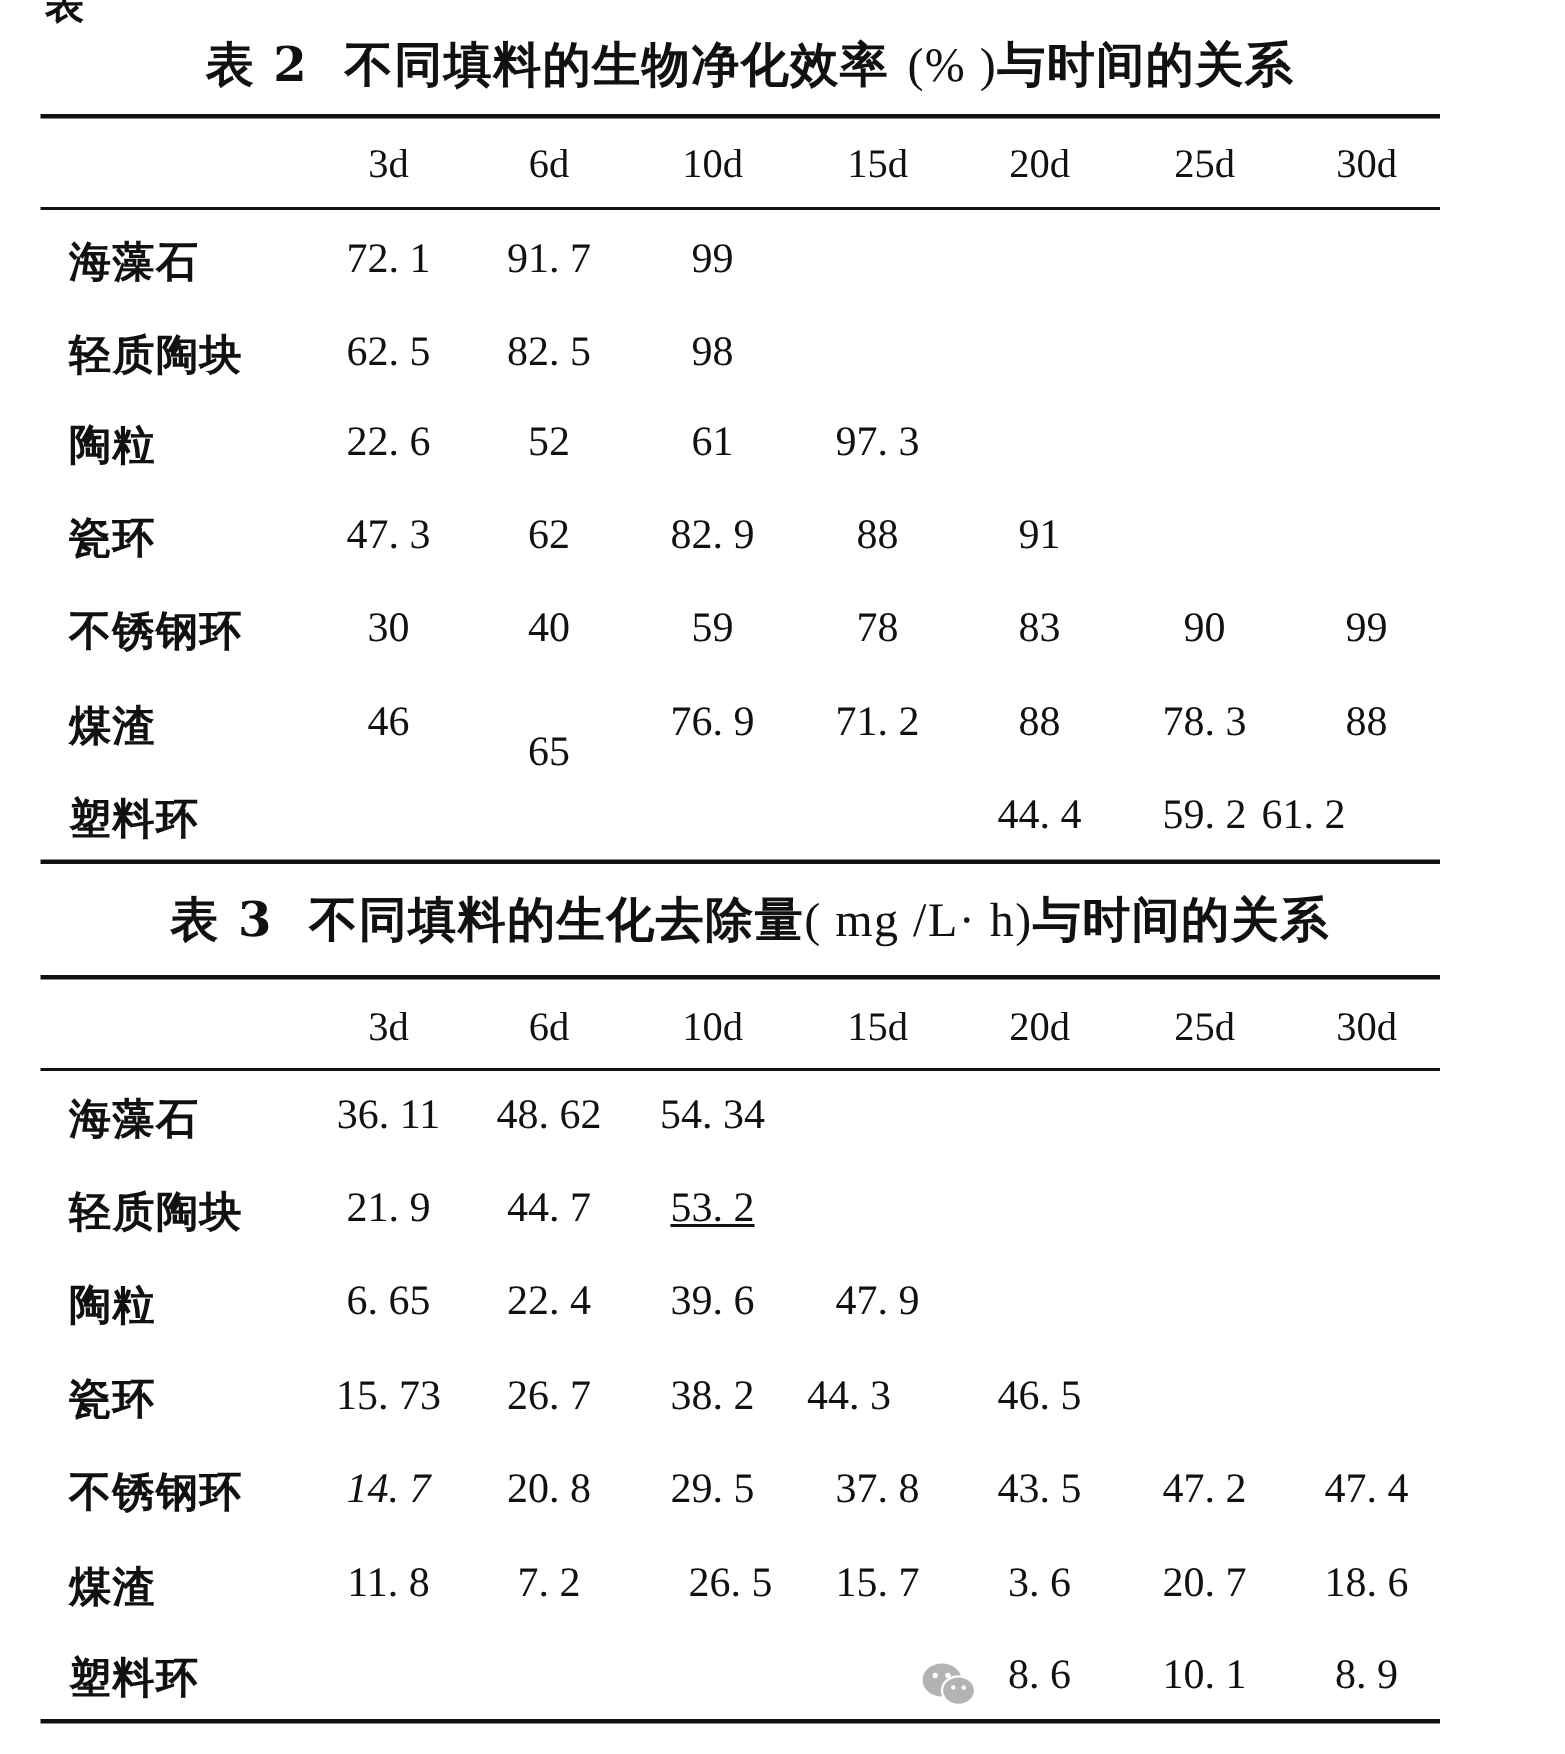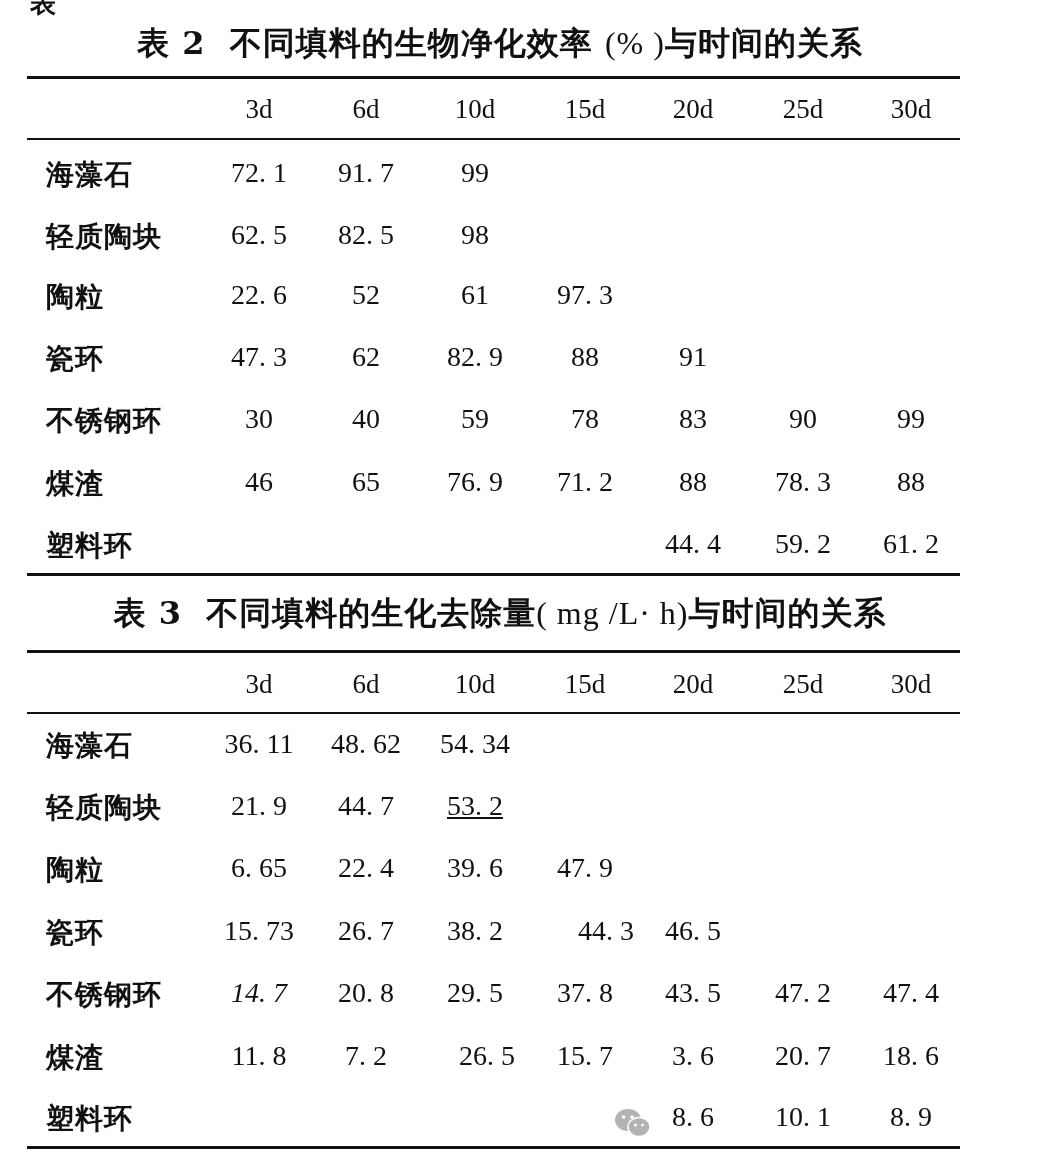--- a/index.html
+++ b/index.html
@@ -84,36 +84,36 @@
       <div class="cell" style="left: 366px; top: 403px;">40</div>
       <div class="cell" style="left: 475px; top: 403px;">59</div>
       <div class="cell" style="left: 585px; top: 403px;">78</div>
       <div class="cell" style="left: 693px; top: 403px;">83</div>
       <div class="cell" style="left: 803px; top: 403px;">90</div>
       <div class="cell" style="left: 911px; top: 403px;">99</div>
     </div>
     <div>
       <div class="rowlabel" style="top: 465px;">煤渣</div>
       <div class="cell" style="left: 259px; top: 466px;">46</div>
-      <div class="cell" style="left: 366px; top: 466px;">65</div>
+      <div class="cell" style="left: 366px; top: 486px;">65</div>
       <div class="cell" style="left: 475px; top: 466px;">76. 9</div>
       <div class="cell" style="left: 585px; top: 466px;">71. 2</div>
       <div class="cell" style="left: 693px; top: 466px;">88</div>
       <div class="cell" style="left: 803px; top: 466px;">78. 3</div>
       <div class="cell" style="left: 911px; top: 466px;">88</div>
     </div>
     <div>
       <div class="rowlabel" style="top: 527px;">塑料环</div>
       <div class="cell" style="left: 259px; top: 528px;"></div>
       <div class="cell" style="left: 366px; top: 528px;"></div>
       <div class="cell" style="left: 475px; top: 528px;"></div>
       <div class="cell" style="left: 585px; top: 528px;"></div>
       <div class="cell" style="left: 693px; top: 528px;">44. 4</div>
       <div class="cell" style="left: 803px; top: 528px;">59. 2</div>
-      <div class="cell" style="left: 911px; top: 528px; font-family: Liberation Serif, serif;">61. 2</div>
+      <div class="cell" style="left: 869px; top: 528px; font-family: Liberation Serif, serif;">61. 2</div>
     </div>
   </div>
 <div class="rule" style="top:573px;"></div>
 
 <div class="title" style="top:592px;">
   <span>表 3</span>&nbsp;
   <span>不同填料的生化去除量</span><span class="unit">( mg /L· h)</span><span>与时间的关系</span>
 </div>
 <div class="rule" style="top:650px;"></div>
 <div id="t3hdr">
@@ -155,21 +155,21 @@
       <div class="cell" style="left: 585px; top: 852px;">47. 9</div>
       <div class="cell" style="left: 693px; top: 852px;"></div>
       <div class="cell" style="left: 803px; top: 852px;"></div>
       <div class="cell" style="left: 911px; top: 852px;"></div>
     </div>
     <div>
       <div class="rowlabel" style="top: 914px;">瓷环</div>
       <div class="cell" style="left: 259px; top: 915px;">15. 73</div>
       <div class="cell" style="left: 366px; top: 915px;">26. 7</div>
       <div class="cell" style="left: 475px; top: 915px;">38. 2</div>
-      <div class="cell" style="left: 606px; top: 915px;">44. 3</div>
+      <div class="cell" style="left: 566px; top: 915px;">44. 3</div>
       <div class="cell" style="left: 693px; top: 915px;">46. 5</div>
       <div class="cell" style="left: 803px; top: 915px;"></div>
       <div class="cell" style="left: 911px; top: 915px;"></div>
     </div>
     <div>
       <div class="rowlabel" style="top: 976px;">不锈钢环</div>
       <div class="cell" style="left: 259px; top: 977px; font-style: italic;">14. 7</div>
       <div class="cell" style="left: 366px; top: 977px;">20. 8</div>
       <div class="cell" style="left: 475px; top: 977px;">29. 5</div>
       <div class="cell" style="left: 585px; top: 977px;">37. 8</div>

